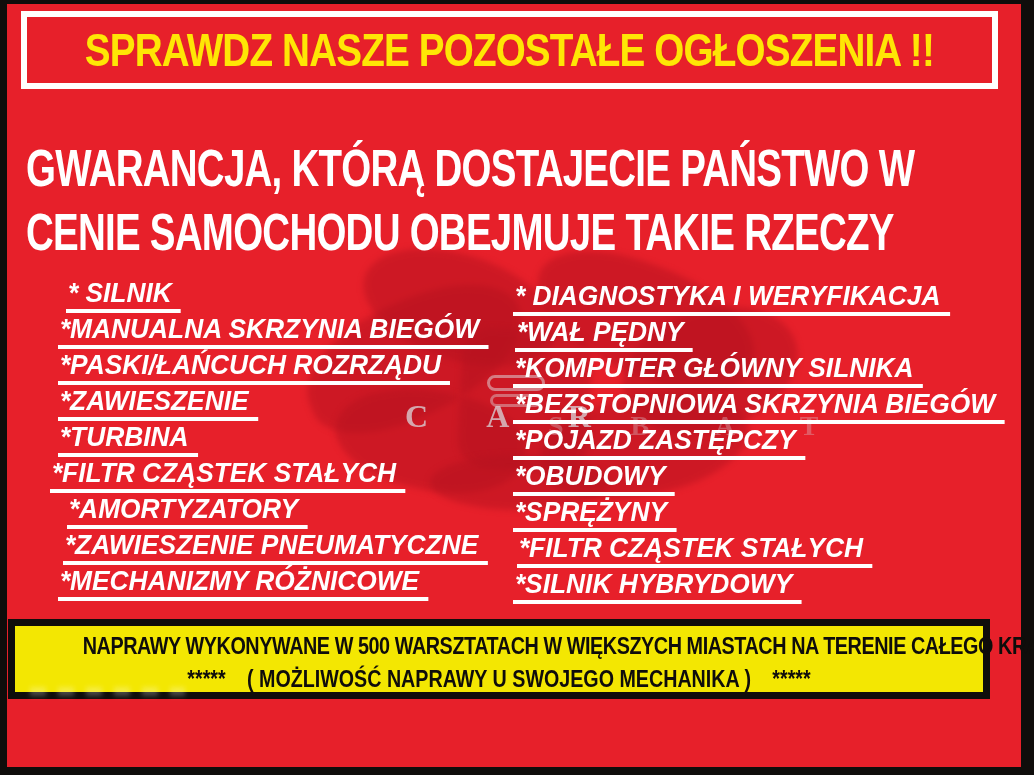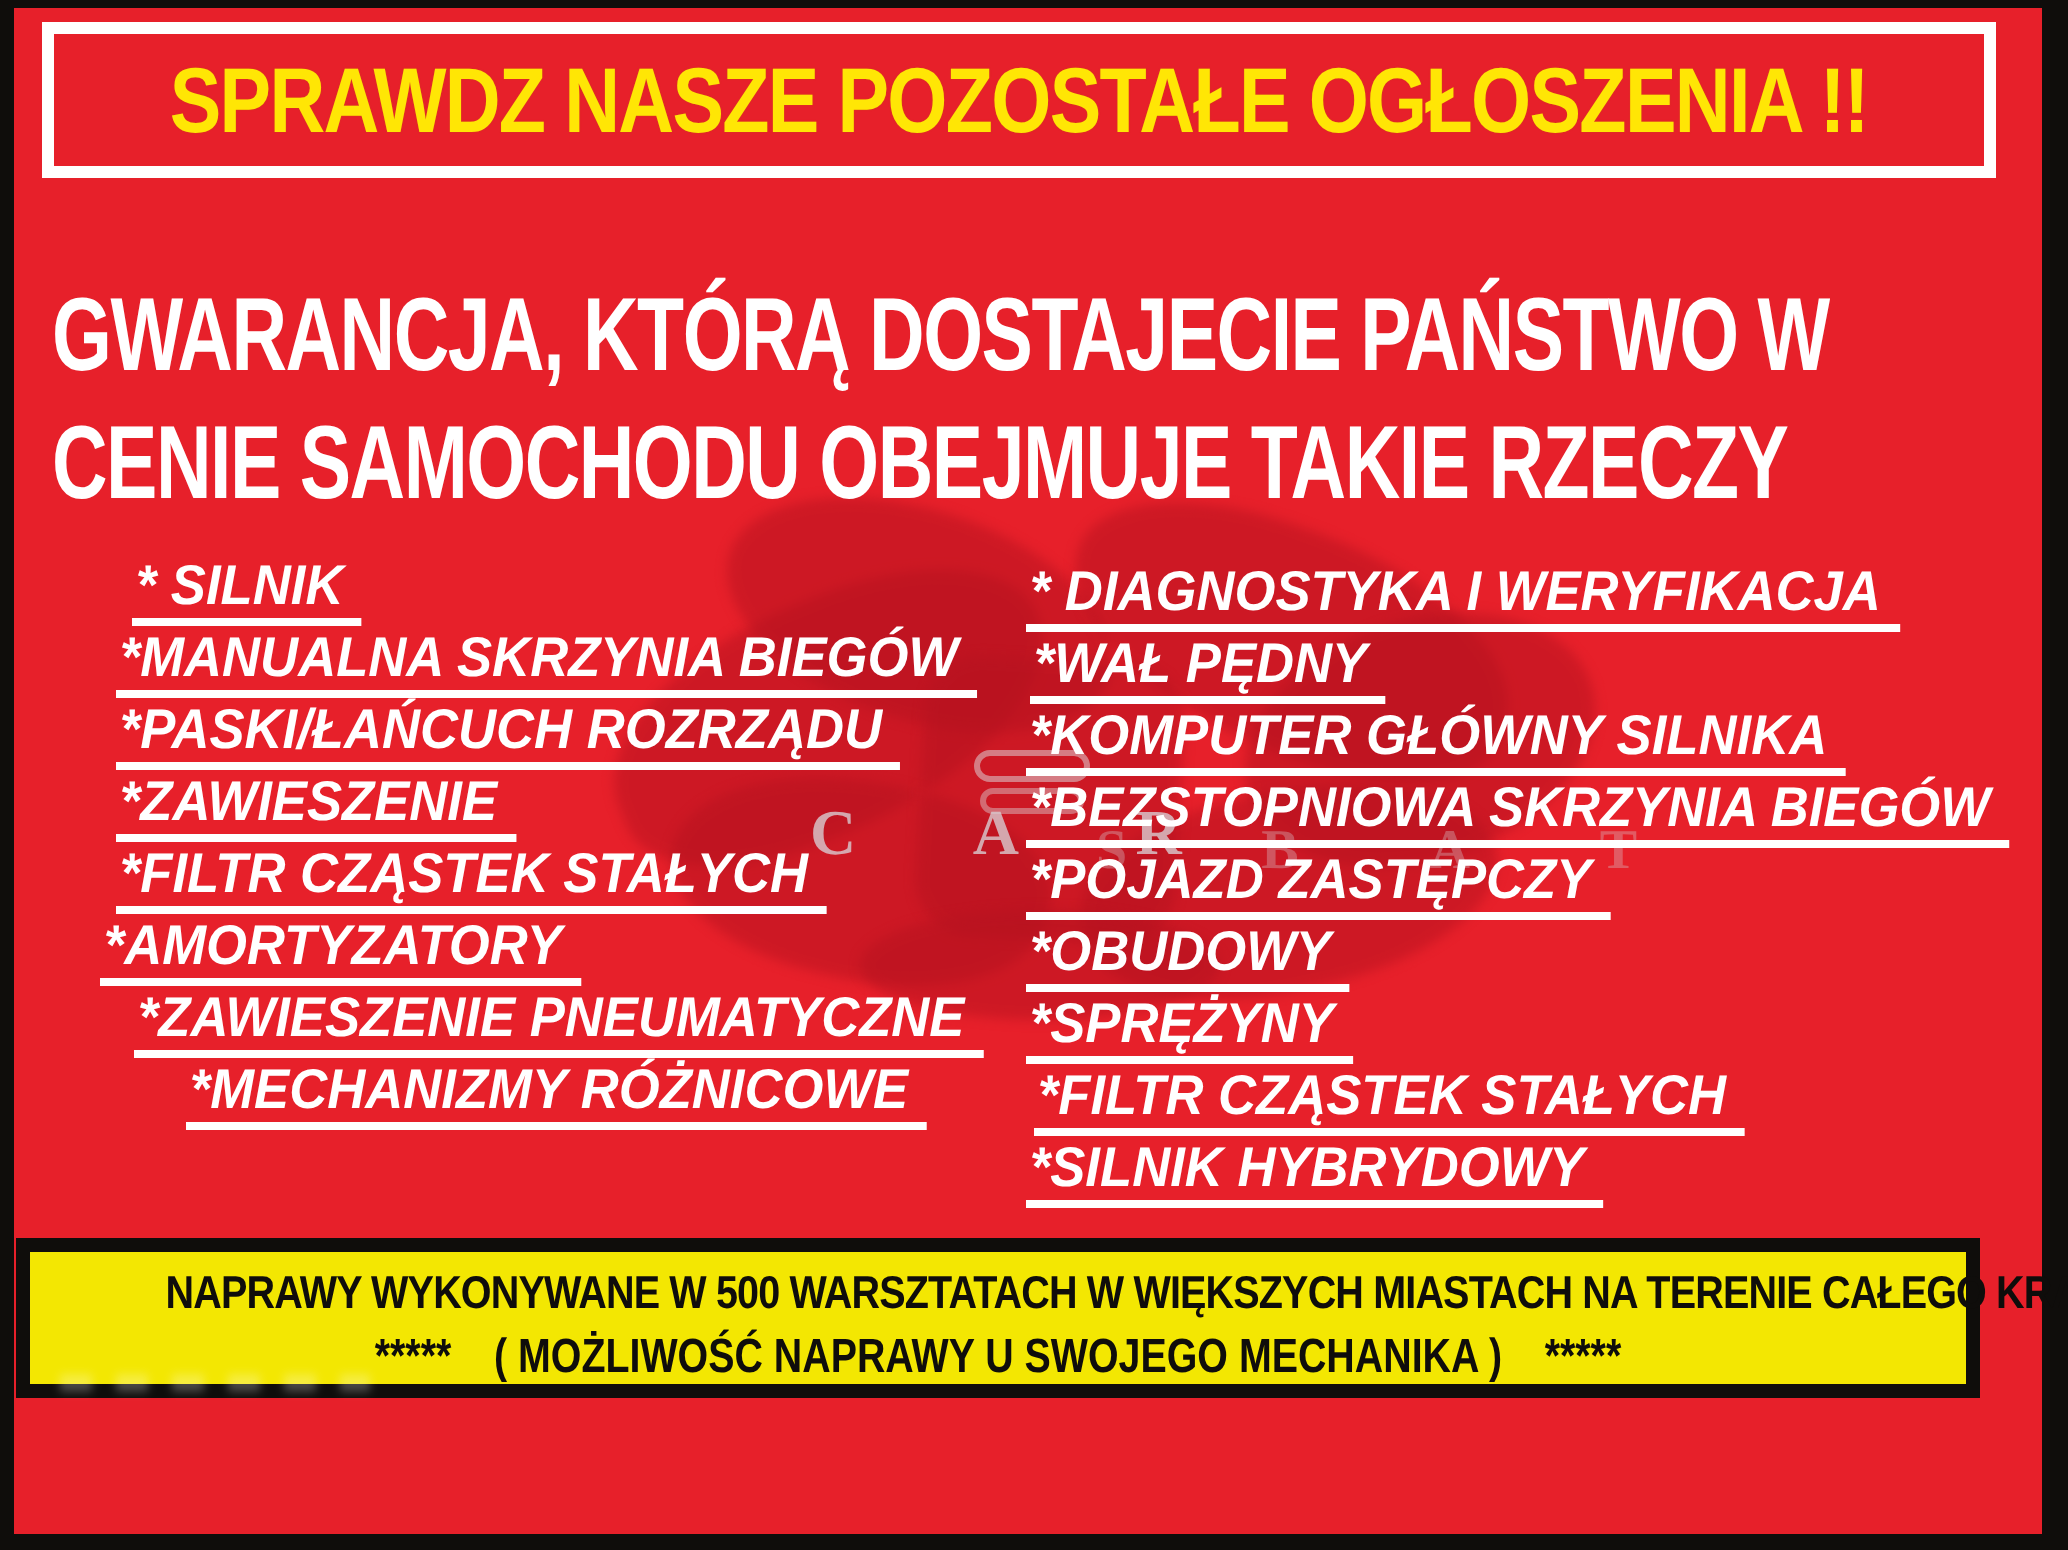--- a/index.html
+++ b/index.html
@@ -157,20 +157,21 @@
   <div class="heading">
     <span class="heading-line">GWARANCJA, KTÓRĄ DOSTAJECIE PAŃSTWO W</span>
     <span class="heading-line">CENIE SAMOCHODU OBEJMUJE TAKIE RZECZY</span>
   </div>
 
   <div class="col col-left">
       <div class="list-item"><span class="item-text">* SILNIK</span></div>
       <div class="list-item"><span class="item-text">*MANUALNA SKRZYNIA BIEGÓW</span></div>
       <div class="list-item"><span class="item-text">*PASKI/ŁAŃCUCH ROZRZĄDU</span></div>
       <div class="list-item"><span class="item-text">*ZAWIESZENIE</span></div>
+      <div class="list-item"><span class="item-text">*TURBINA</span></div>
       <div class="list-item"><span class="item-text">*FILTR CZĄSTEK STAŁYCH</span></div>
       <div class="list-item"><span class="item-text">*AMORTYZATORY</span></div>
       <div class="list-item"><span class="item-text">*ZAWIESZENIE PNEUMATYCZNE</span></div>
       <div class="list-item"><span class="item-text">*MECHANIZMY RÓŻNICOWE</span></div>
     </div>
   <div class="col col-right">
       <div class="list-item"><span class="item-text">* DIAGNOSTYKA I WERYFIKACJA</span></div>
       <div class="list-item"><span class="item-text">*WAŁ PĘDNY</span></div>
       <div class="list-item"><span class="item-text">*KOMPUTER GŁÓWNY SILNIKA</span></div>
       <div class="list-item"><span class="item-text">*BEZSTOPNIOWA SKRZYNIA BIEGÓW</span></div>

